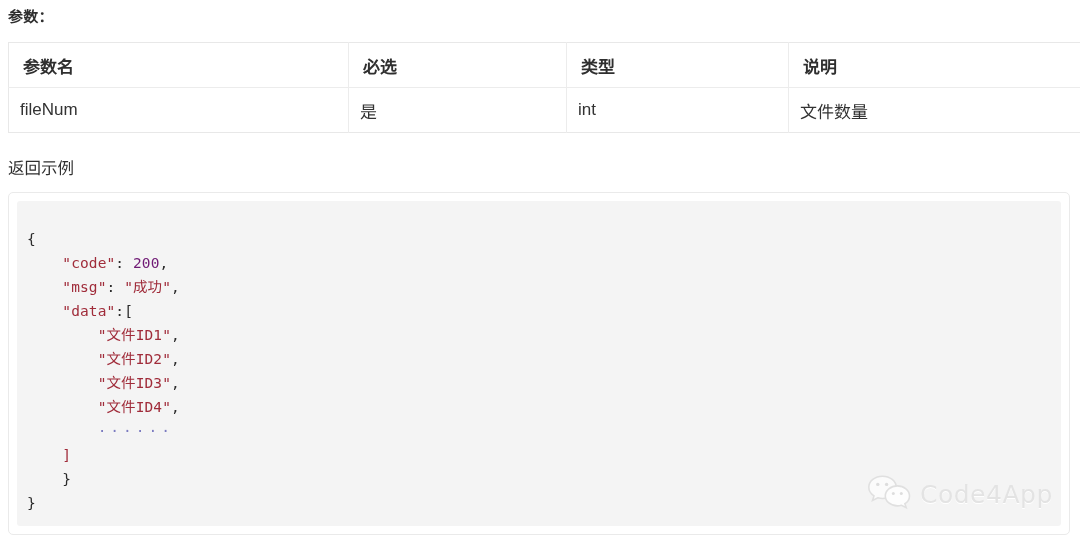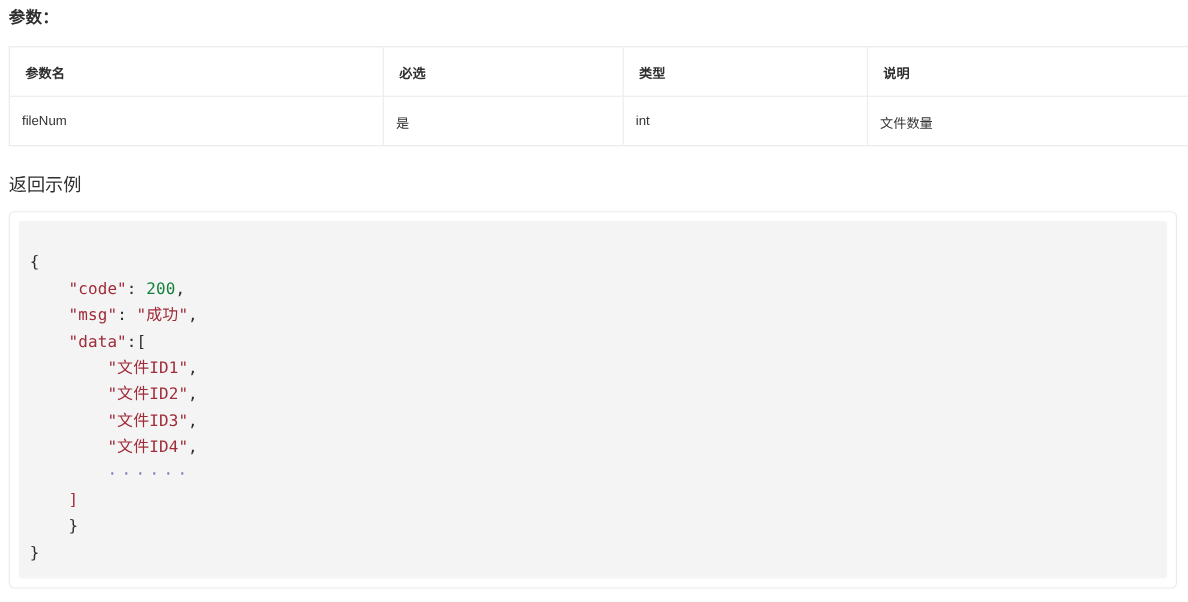--- a/index.html
+++ b/index.html
@@ -51,21 +51,21 @@
     table-layout: fixed;
   }
   table.param-table th,
   table.param-table td {
     border-right: 1px solid #ececec;
     border-bottom: 1px solid #ececec;
     text-align: left;
     padding: 0 0 0 14px;
     height: 44px;
     vertical-align: middle;
-    font-size: 12px;
+    font-size: 17px;
     color: #333333;
     overflow: hidden;
     white-space: nowrap;
   }
   table.param-table th {
     font-weight: bold;
     color: #2f2f2f;
   }
   table.param-table tr > *:last-child {
     border-right: none;
@@ -120,21 +120,21 @@
     font-family: "DejaVu Sans Mono", "Liberation Mono", monospace;
     font-size: 14.5px;
     line-height: 24px;
     color: #2b2b2b;
     white-space: pre;
     letter-spacing: 0.1px;
   }
   .tok-punc  { color: #2b2b2b; }
   .tok-key   { color: #a02c3a; }
   .tok-str   { color: #a02c3a; }
-  .tok-num   { color: #15803d; }
+  .tok-num   { color: #701a75; }
   .tok-dots  { color: #7b7bc0; letter-spacing: 4px; }
 
   
   .watermark {
     position: absolute;
     left: 866px;
     top: 470px;
     width: 200px;
     height: 48px;
     display: flex;
@@ -192,14 +192,31 @@
         <span class="tok-str">"文件ID2"</span><span class="tok-punc">,</span>
         <span class="tok-str">"文件ID3"</span><span class="tok-punc">,</span>
         <span class="tok-str">"文件ID4"</span><span class="tok-punc">,</span>
         <span class="tok-dots">······</span>
     <span class="tok-str">]</span>
     <span class="tok-punc">}</span>
 <span class="tok-punc">}</span></pre>
     </div>
   </div>
 
+  <div class="watermark">
+    <span class="wm-logo">
+      <svg width="46" height="38" viewBox="0 0 46 38" aria-hidden="true">
+        <g fill="none" stroke="#e0e0e0" stroke-width="1.6">
+          <path d="M16.5 3.2C8.9 3.2 2.8 8.2 2.8 14.3c0 3.5 2 6.6 5.2 8.6l-1.5 4.6 5.3-2.7c1.5.4 3.1.7 4.7.7 7.6 0 13.7-5 13.7-11.2S24.1 3.2 16.5 3.2z" fill="#fbfbfb"></path>
+          <path d="M31.4 12.9c-6.7 0-12.1 4.5-12.1 10 0 5.5 5.4 10 12.1 10 1.4 0 2.8-.2 4.1-.6l4.7 2.4-1.3-4c2.8-1.8 4.6-4.6 4.6-7.8 0-5.5-5.4-10-12.1-10z" fill="#fdfdfd"></path>
+        </g>
+        <g fill="#dddddd">
+          <circle cx="11.8" cy="11.4" r="1.7"></circle>
+          <circle cx="20.6" cy="11.4" r="1.7"></circle>
+          <circle cx="27.3" cy="20.4" r="1.5"></circle>
+          <circle cx="35.3" cy="20.4" r="1.5"></circle>
+        </g>
+      </svg>
+    </span>
+    <span class="wm-text">Code4App</span>
+  </div>
 
 </div>
 
 </body></html>

